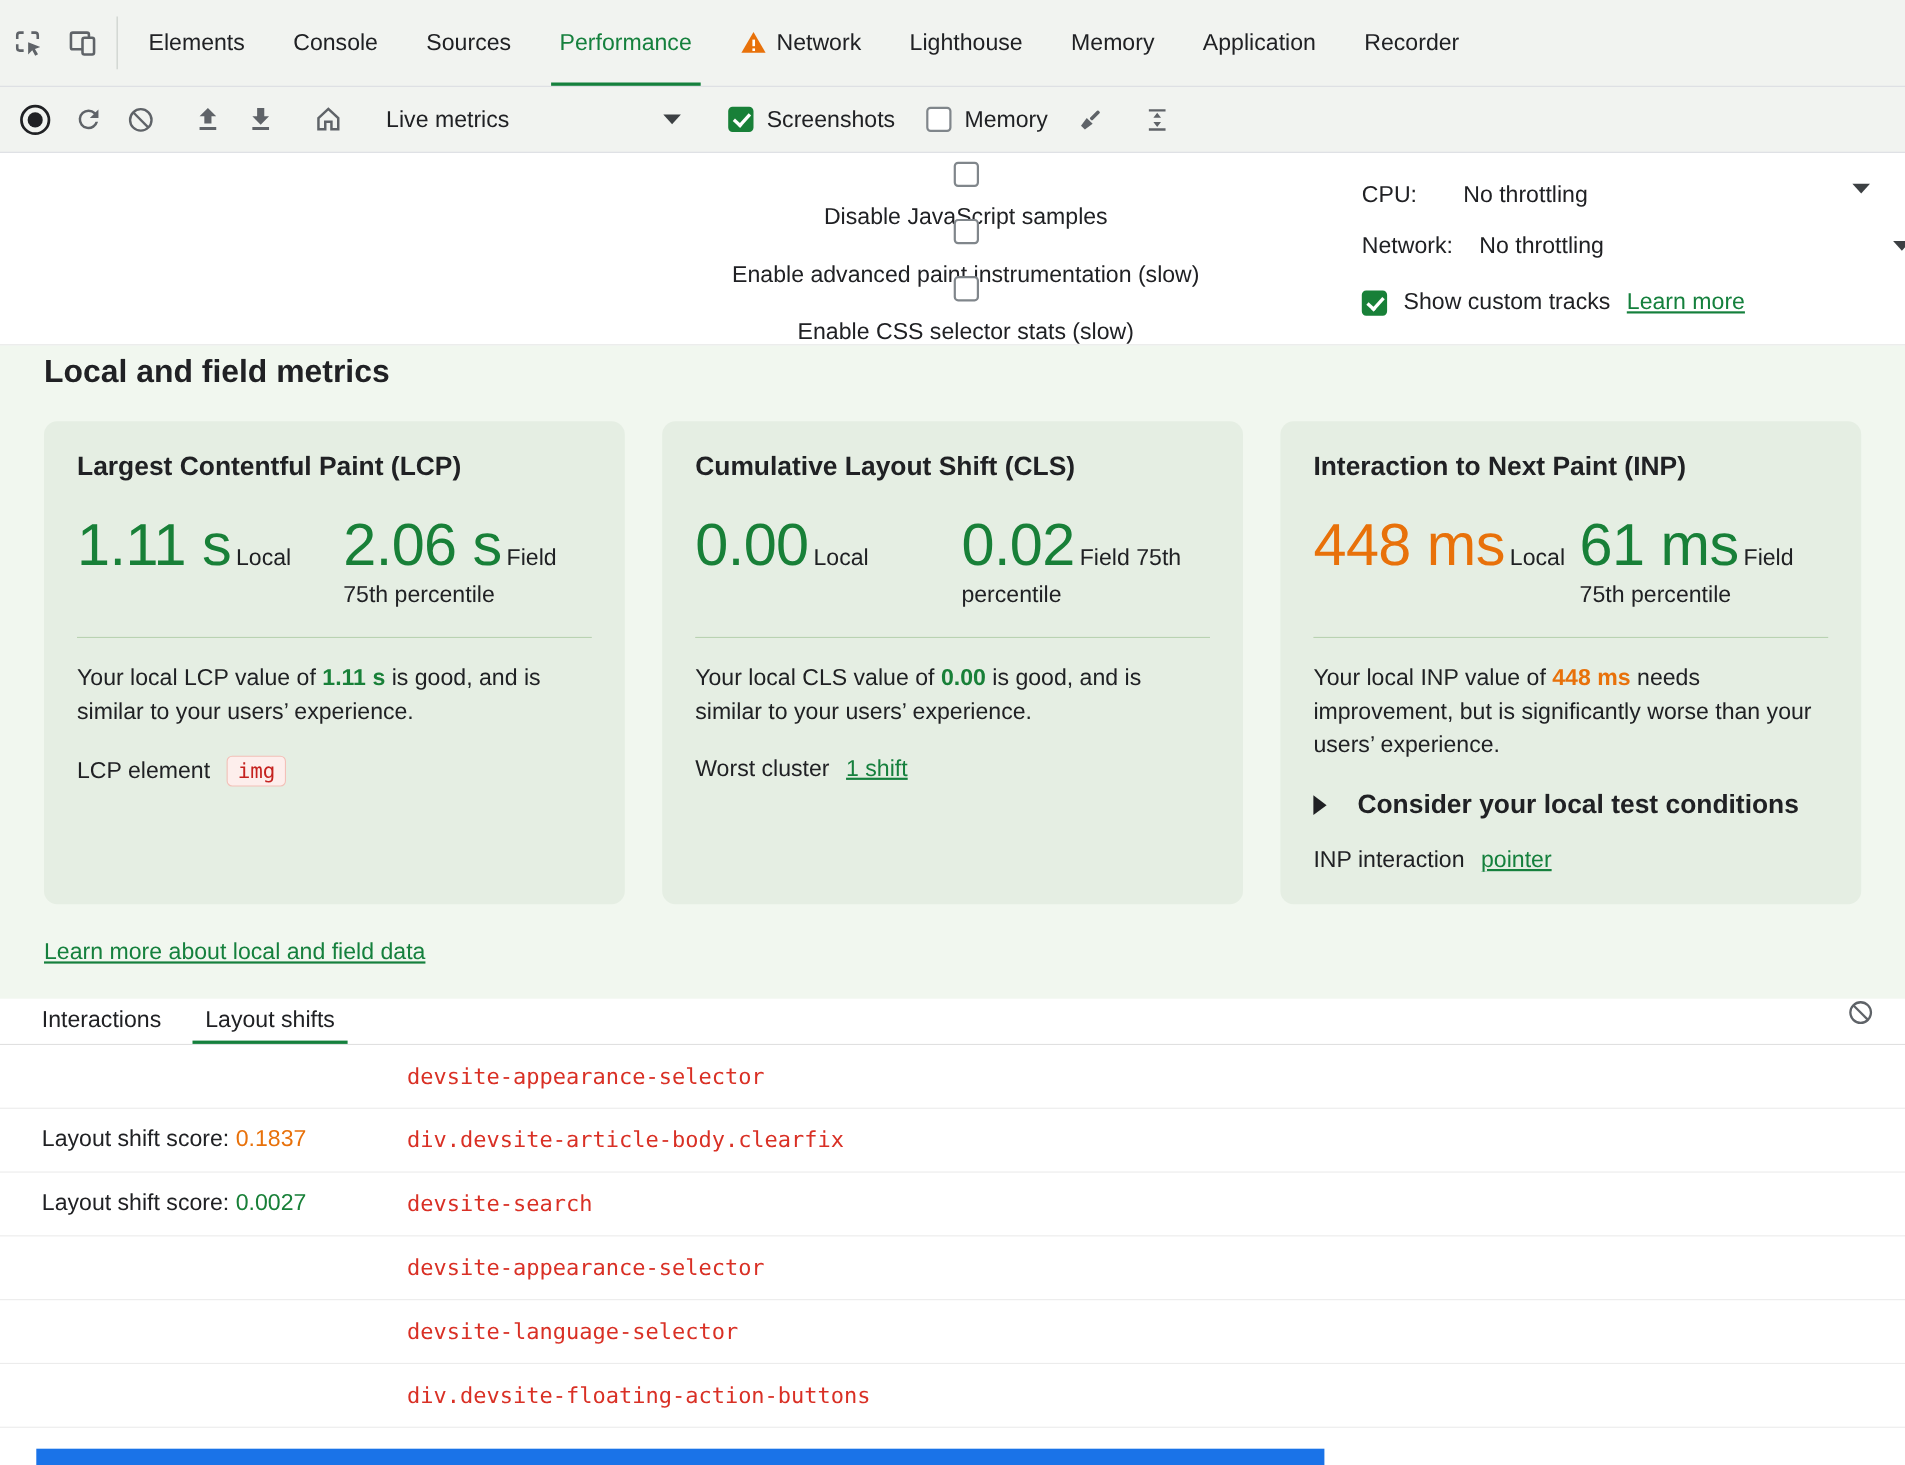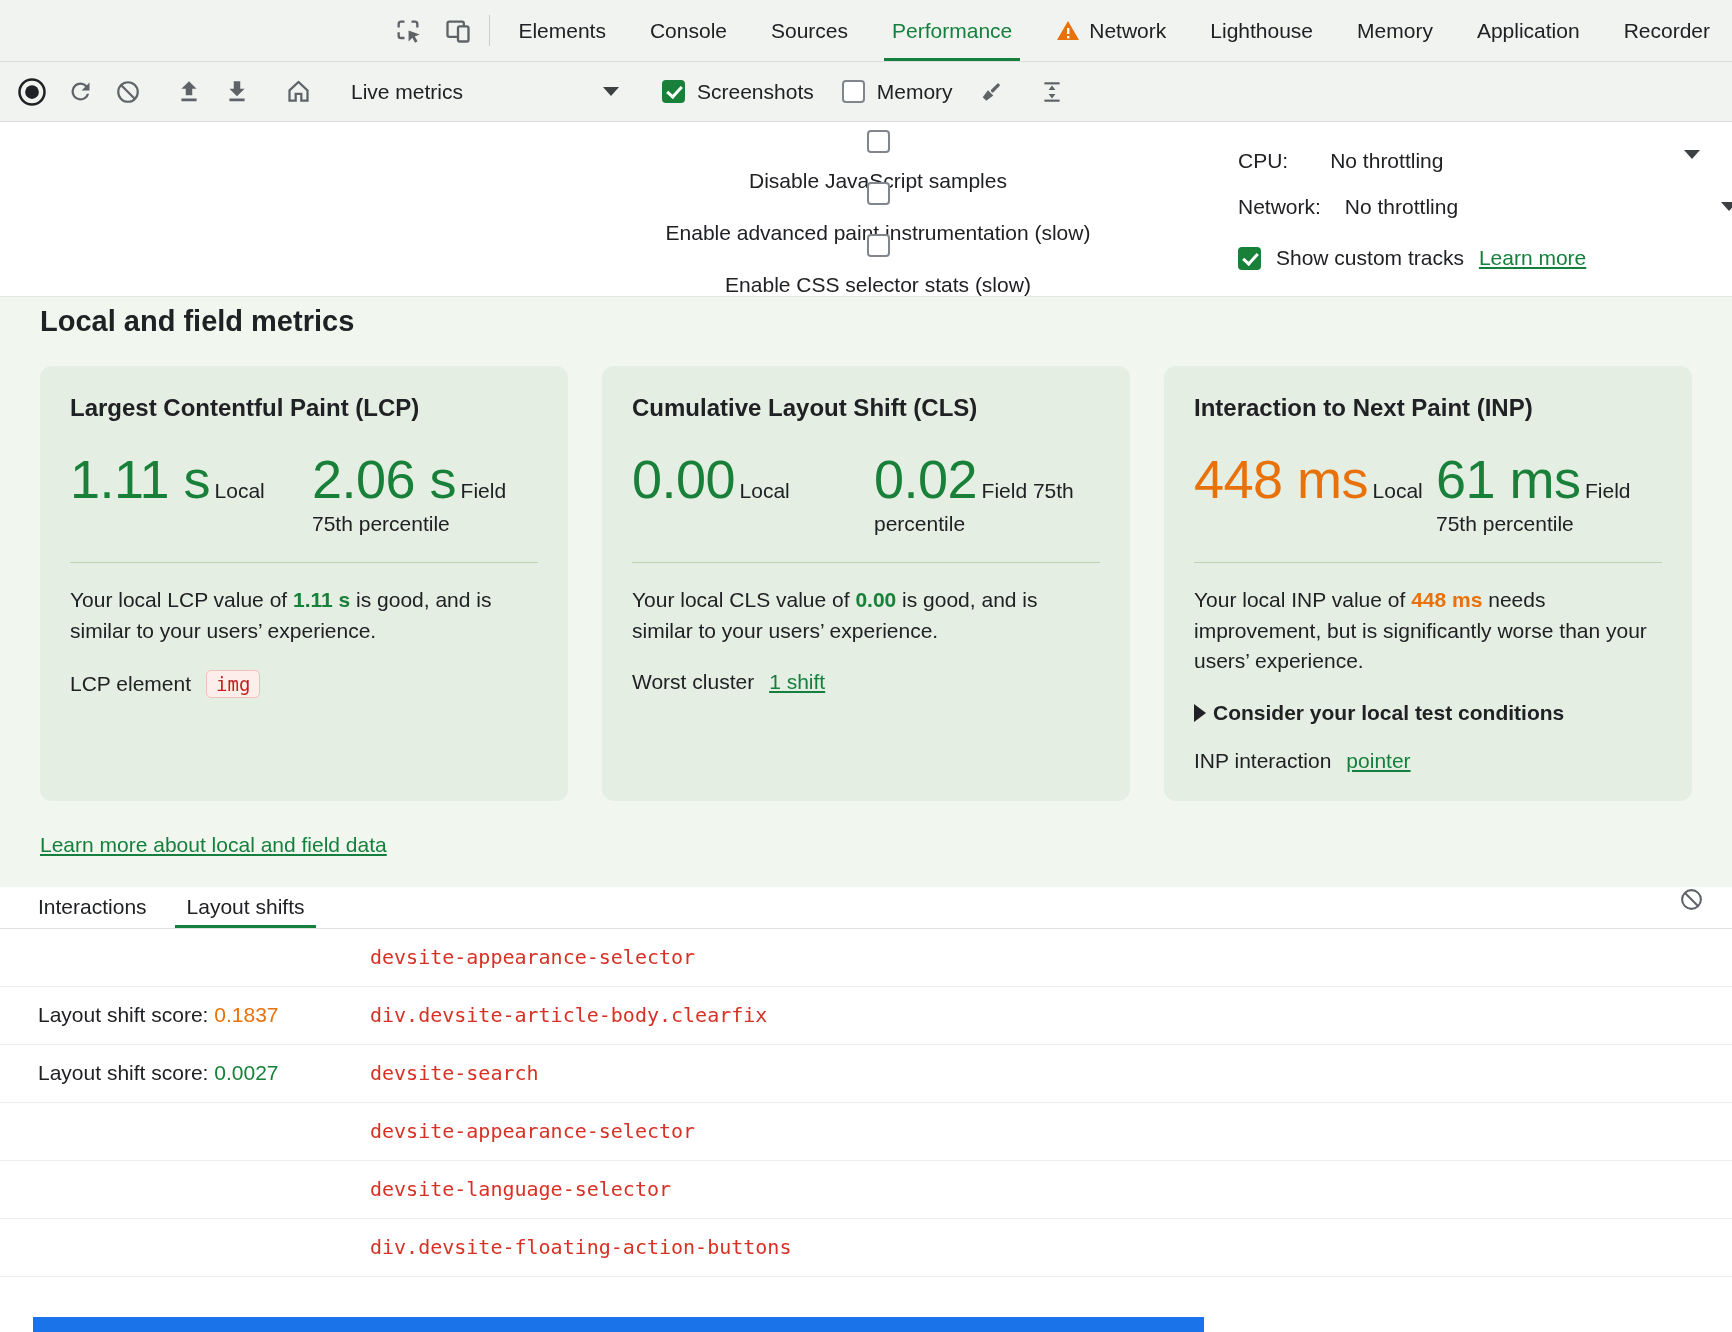--- a/index.html
+++ b/index.html
@@ -15,21 +15,21 @@
     --card-bg:#e5eee3;
   }
   *{box-sizing:border-box;}
   html,body{margin:0;padding:0;}
   body{
     width:1732px;height:1332px;overflow:hidden;position:relative;
     font-family:"Liberation Sans","DejaVu Sans",sans-serif;
     color:var(--text);background:#fff;
   }
   
-  .tabbar{height:62px;background:var(--bar-bg);display:flex;align-items:stretch;border-bottom:1px solid var(--border);white-space:nowrap;justify-content:flex-end;}
+  .tabbar{height:79px;background:var(--bar-bg);display:flex;align-items:stretch;border-bottom:1px solid var(--border);white-space:nowrap;}
   .icon-btn{width:50px;display:flex;align-items:center;justify-content:center;flex:0 0 auto;}
   .vsep{width:1px;background:#c8ccc8;margin:15px 6px;flex:0 0 auto;}
   .tab{display:flex;align-items:center;gap:9px;padding:0 22px;font-size:21px;position:relative;flex:0 0 auto;}
   .tab.active{color:var(--green-dark);}
   .tab.active::after{content:"";position:absolute;left:14px;right:14px;bottom:0;height:3px;background:var(--green-dark);}
   
   .toolbar{height:60px;background:var(--bar-bg);display:flex;align-items:center;padding:0 8px;border-bottom:1px solid var(--border);}
   .tbtn{width:48px;height:46px;display:flex;align-items:center;justify-content:center;border-radius:6px;flex:0 0 auto;}
   .dropdown{display:flex;align-items:center;justify-content:space-between;width:300px;padding:0 16px;font-size:21px;flex:0 0 auto;}
   .caret-down{width:0;height:0;border-left:8px solid transparent;border-right:8px solid transparent;border-top:9px solid #3c4043;}
@@ -59,21 +59,21 @@
   .val.green{color:var(--green);}
   .val.orange{color:var(--orange);}
   .val-label{font-size:21px;margin-top:8px;max-width:150px;line-height:1.35;}
   .card-divider{border:none;border-top:1px solid #b9d2b2;margin:24px 0 22px;}
   .card-desc{font-size:21px;line-height:1.45;}
   .desc-val{font-weight:600;}
   .desc-val.green{color:var(--green);}
   .desc-val.orange{color:var(--orange);}
   .card-footer{margin-top:24px;display:flex;align-items:center;gap:15px;font-size:21px;}
   .chip{font-family:"DejaVu Sans Mono",monospace;font-size:19px;color:#c5221f;background:#fdeeec;border:1px solid #f3c0b8;border-radius:5px;padding:2px 9px;}
-  .disclosure{margin-top:24px;display:flex;align-items:center;gap:7px;font-size:21px;font-weight:600;}
+  .disclosure{margin-top:24px;display:flex;align-items:center;gap:28px;font-size:24px;font-weight:600;}
   .tri-right{width:0;height:0;border-top:9px solid transparent;border-bottom:9px solid transparent;border-left:12px solid #202124;}
   .metrics-link{display:inline-block;margin-top:32px;font-size:21px;}
   
   .log{background:#fff;}
   .log-tabs{display:flex;align-items:flex-start;height:42px;padding:0 18px;border-bottom:1px solid #e0e0e0;}
   .ltab{padding:0 20px;height:100%;display:flex;align-items:center;font-size:21px;position:relative;}
   .ltab.active{font-weight:500;}
   .ltab.active::after{content:"";position:absolute;left:8px;right:8px;bottom:0;height:3px;background:var(--green-dark);}
   .log-clear{margin-left:auto;width:46px;display:flex;align-items:center;justify-content:center;}
   .lrow{height:58px;display:flex;align-items:center;border-bottom:1px solid #ececec;padding-left:38px;font-size:21px;}

